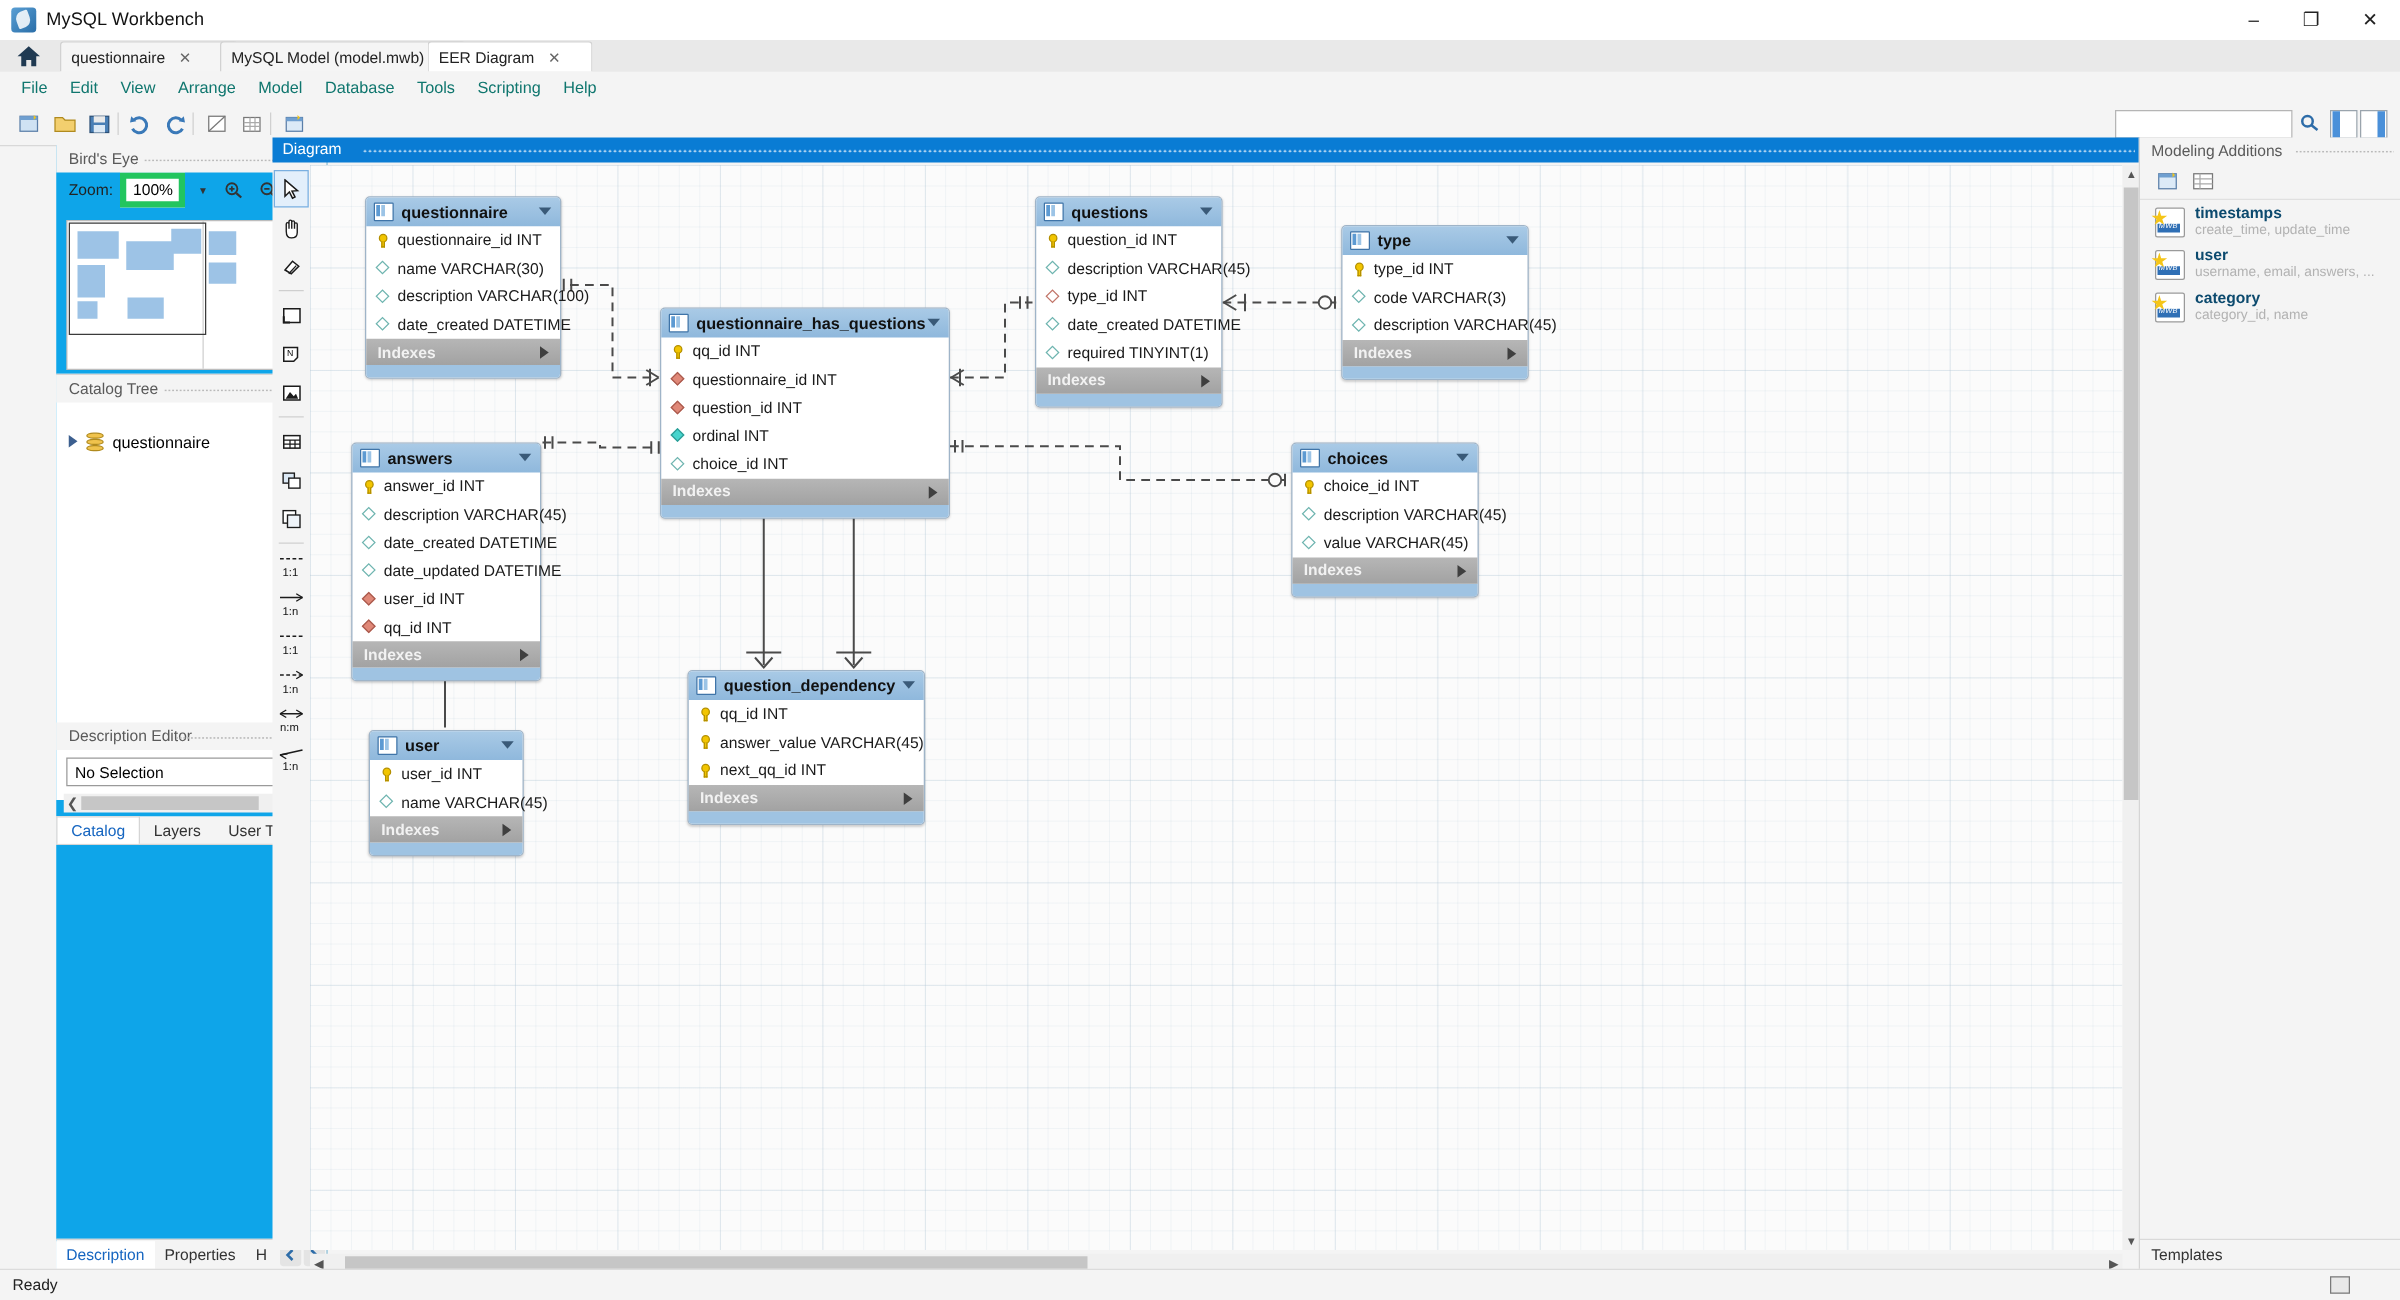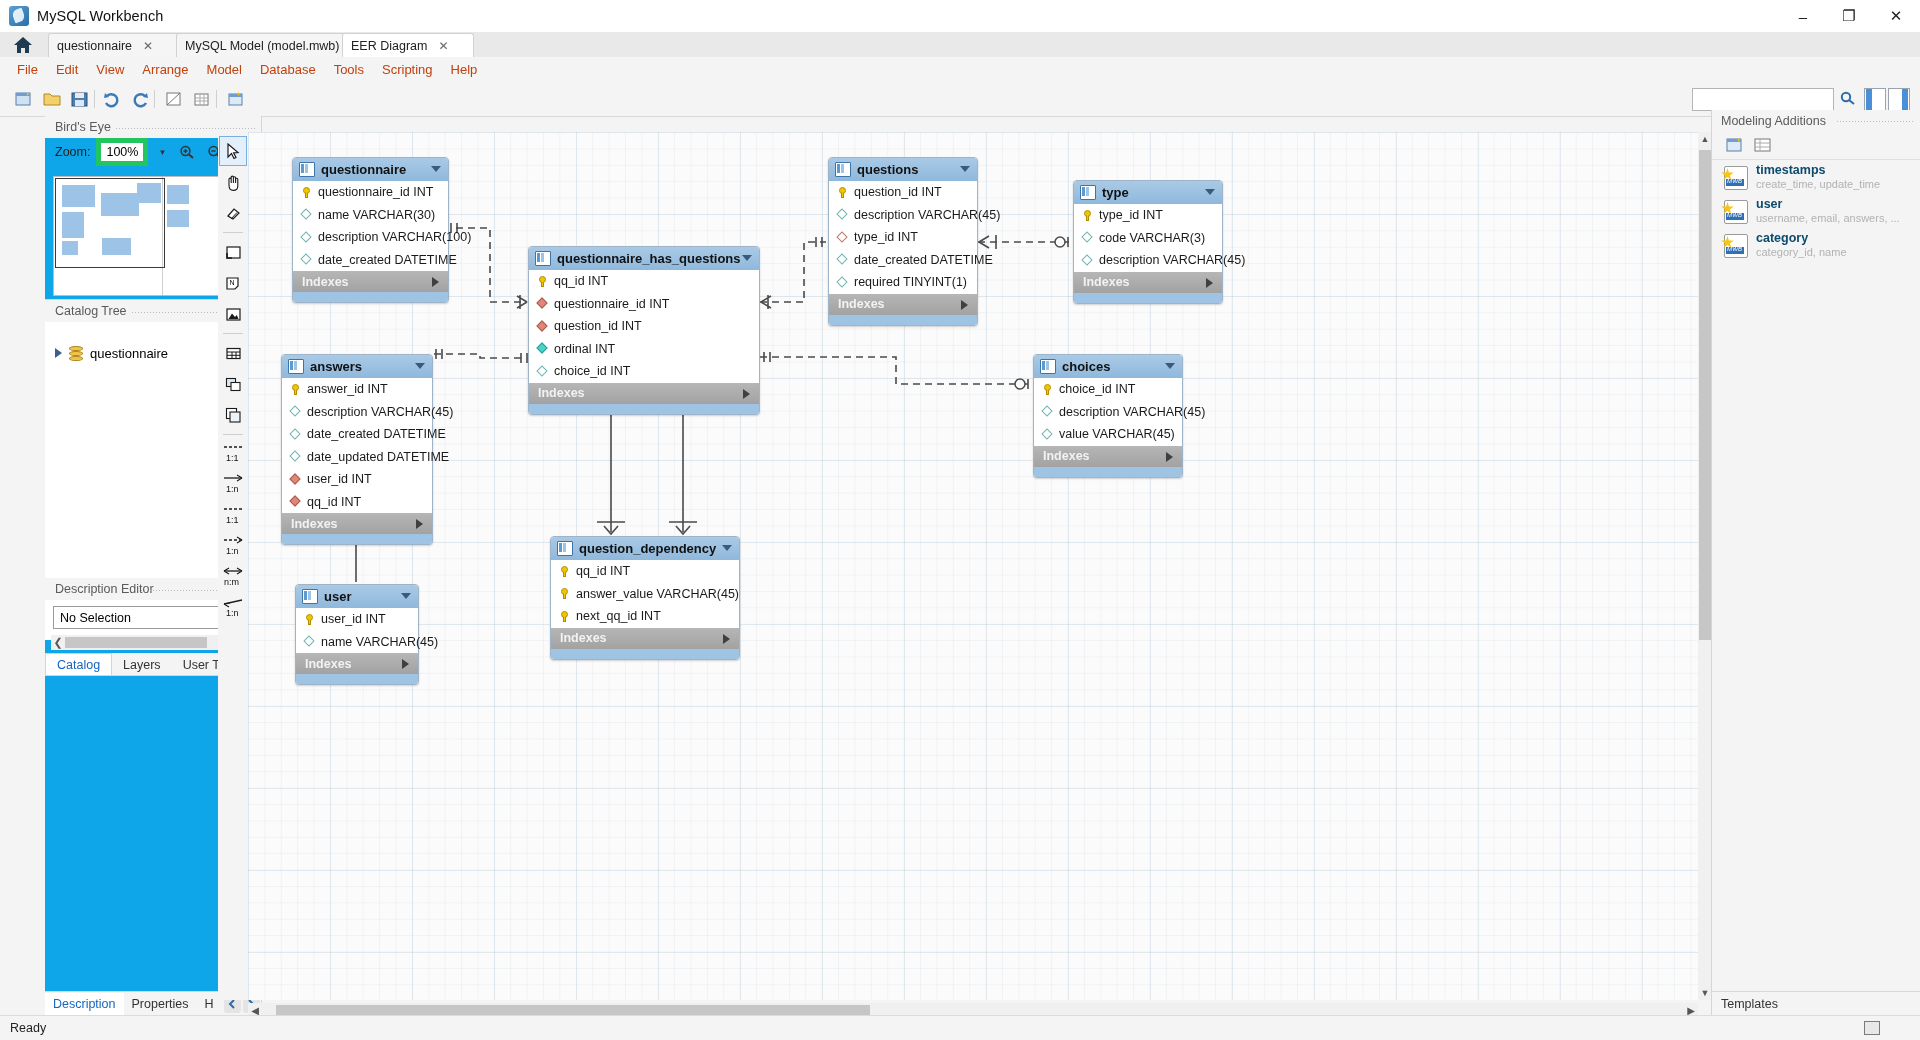--- a/index.html
+++ b/index.html
@@ -27,21 +27,21 @@
   .home-tab{position:absolute;left:6px;top:1px;width:34px;height:24px;display:flex;align-items:center;justify-content:center;}
   .home-tab svg{display:block;}
   .tab{position:absolute;top:1px;height:24px;background:#f5f5f5;border:1px solid #d2d2d2;border-bottom:none;
         border-radius:3px 3px 0 0;display:flex;align-items:center;padding:0 8px;font-size:12.5px;color:#222;}
   .tab.active{background:#fff;}
   .tab .lbl{white-space:nowrap;}
   .tab .x{margin-left:11px;font-size:12px;color:#666;line-height:1;}
 
   
   .menubar{position:absolute;left:0;top:57px;width:1920px;height:25px;background:#f4f4f4;display:flex;align-items:center;padding-left:8px;}
-  .menu-item{padding:0 9px;height:25px;line-height:25px;font-size:13px;color:#c2410c;}
+  .menu-item{padding:0 9px;height:25px;line-height:25px;font-size:13px;color:#0f766e;}
 
   
   .toolbar{position:absolute;left:0;top:82px;width:1920px;height:34px;background:#f4f4f4;border-bottom:1px solid #d8d8d8;}
   .tbtn{position:absolute;top:5px;width:24px;height:24px;display:flex;align-items:center;justify-content:center;}
   .sep{position:absolute;top:8px;width:1px;height:18px;background:#d0d0d0;}
   .tb-search{position:absolute;top:6px;right:86px;width:140px;height:21px;background:#fff;border:1px solid #b5b5b5;}
   .tb-searchbtn{position:absolute;top:5px;right:62px;width:20px;height:22px;display:flex;align-items:center;justify-content:center;}
   .panel-toggle{position:absolute;top:6px;width:20px;height:21px;border:1px solid #9aa4ad;background:#fff;}
   .panel-toggle i{position:absolute;top:0;bottom:0;background:#4a90d9;}
 
@@ -390,20 +390,24 @@
           </svg>
       </span>
       <span class="navbtn">
         <svg width="10" height="10">
             <path d="M3 1 L7 5 L3 9" stroke="#2d6ca8" stroke-width="2" fill="none"></path>
           </svg>
       </span>
     </div>
   </div>
 
+  <div class="diagbar">
+    <span class="t">Diagram</span>
+    <span class="dots"></span>
+  </div>
 
   <div class="palette">
     <div class="ptool sel" style="margin-top:4px">
       <svg width="15" height="17">
           <path d="M2 1 L2 14 L5.5 10.6 L8 15.5 L10 14.5 L7.6 9.9 L12 9.6 Z" fill="#fff" stroke="#1b1b1b" stroke-width="1.2"></path>
         </svg>
     </div>
     <div class="ptool">
       <svg width="17" height="17">
           <path d="M4 11 V5.2 a1.1 1.1 0 0 1 2.2 0 V9 V3.2 a1.1 1.1 0 0 1 2.2 0 V9 V3.8 a1.1 1.1 0 0 1 2.2 0 V9 V5.4 a1.1 1.1 0 0 1 2.2 0 V12 c0 3-2 4.4-4.6 4.4 C5.6 16.4 4 14.6 4 11 Z" fill="#fff" stroke="#1b1b1b" stroke-width="1.1"></path>

